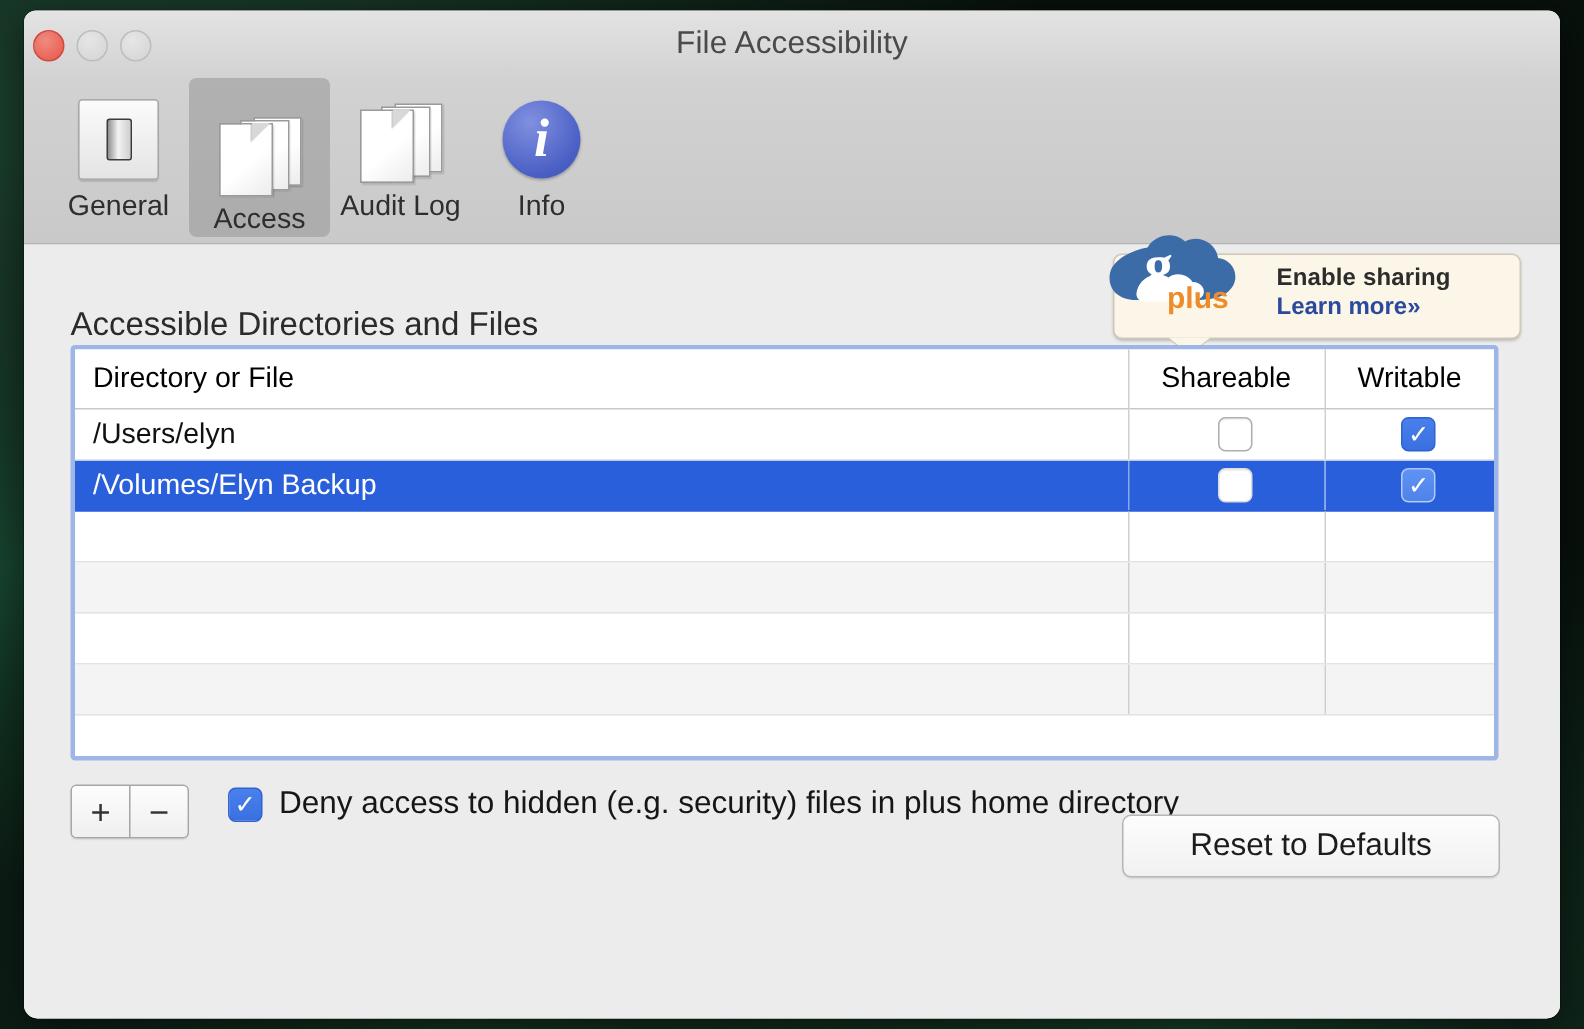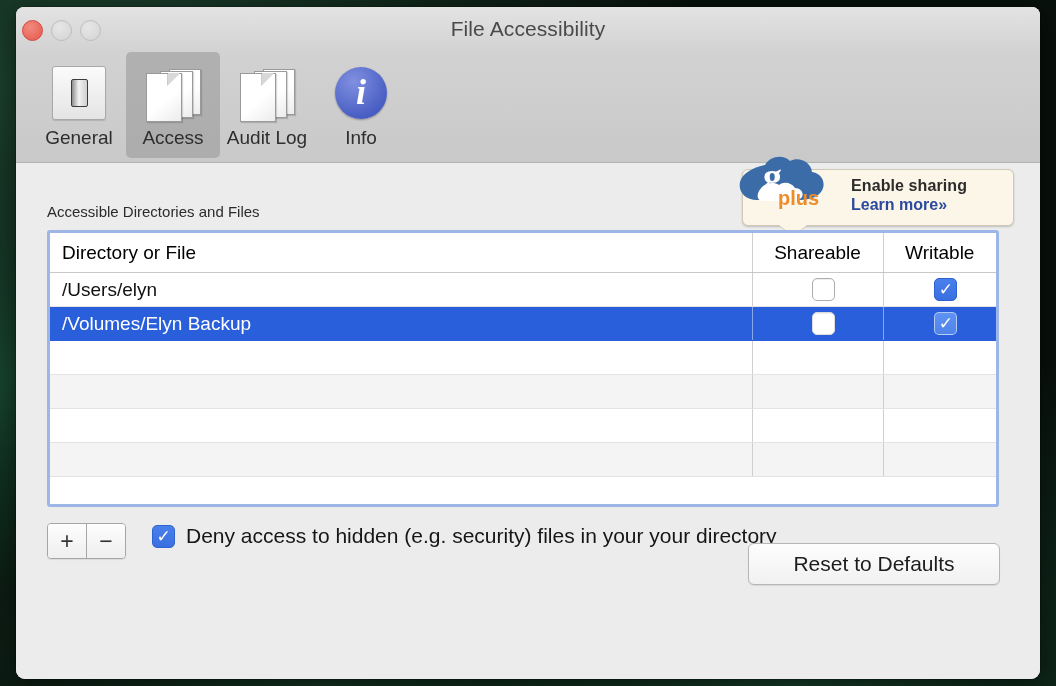--- a/index.html
+++ b/index.html
@@ -56,21 +56,21 @@
     display: flex; align-items: flex-start;
   }
   .tool {
     width: 94px; height: 106px;
     display: flex; flex-direction: column; align-items: center;
     justify-content: flex-start;
     padding-top: 8px;
     box-sizing: border-box;
     border-radius: 5px;
   }
-  .tool.selected { background: rgba(150,150,150,.55); }
+  .tool.selected { background: rgba(150,150,150,.55); justify-content: flex-end; }
   .tool .glyph { height: 66px; display: flex; align-items: center; justify-content: center; }
   .tool .tlabel { font-size: 19px; color: #2e2e2e; margin-top: 1px; white-space: nowrap; }
 
   
   .ic-switch {
     width: 52px; height: 52px; border-radius: 3px;
     background: linear-gradient(#fbfbfb, #e4e4e4);
     border: 1px solid #a9a9a9;
     display: flex; align-items: center; justify-content: center;
     box-shadow: 0 1px 1px rgba(0,0,0,.13);
@@ -106,21 +106,21 @@
     font-style: italic; font-weight: bold;
     color: #fff; font-size: 36px; line-height: 1;
     padding-bottom: 3px; box-sizing: border-box;
   }
 
   
   .content { position: relative; height: 517px; background: #ececec; }
 
   .section-label {
     position: absolute; left: 31px; top: 40px;
-    font-size: 15px; color: #2b2b2b;
+    font-size: 22px; color: #2b2b2b;
   }
 
   
   .gbadge {
     position: absolute; left: 726px; top: 6px;
     width: 270px; height: 55px;
     background: #fbf6e7;
     border: 1px solid #cfc9b5;
     border-radius: 6px;
     box-shadow: 0 1px 2px rgba(0,0,0,.2);
@@ -340,19 +340,19 @@
       </table>
     </div>
 
     <div class="pm">
       <div>+</div>
       <div>−</div>
     </div>
 
     <div class="denyrow">
       <span class="cb on">✓</span>
-      <span class="deny-label">Deny access to hidden (e.g. security) files in your your directory</span>
+      <span class="deny-label">Deny access to hidden (e.g. security) files in plus home directory</span>
     </div>
 
     <div class="resetbtn">Reset to Defaults</div>
 
   </div>
 </div>
 
 </body></html>

